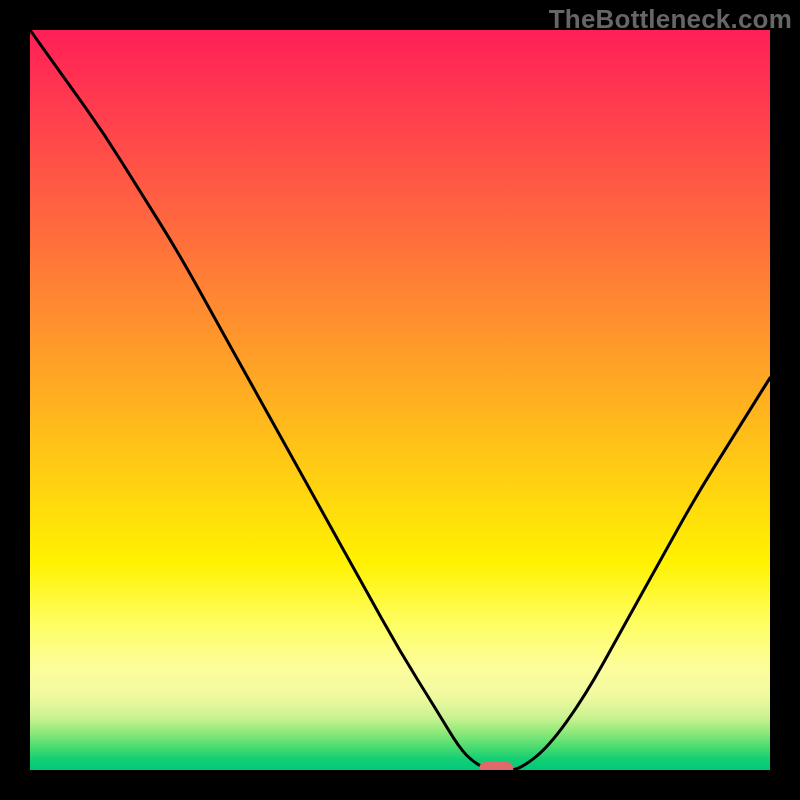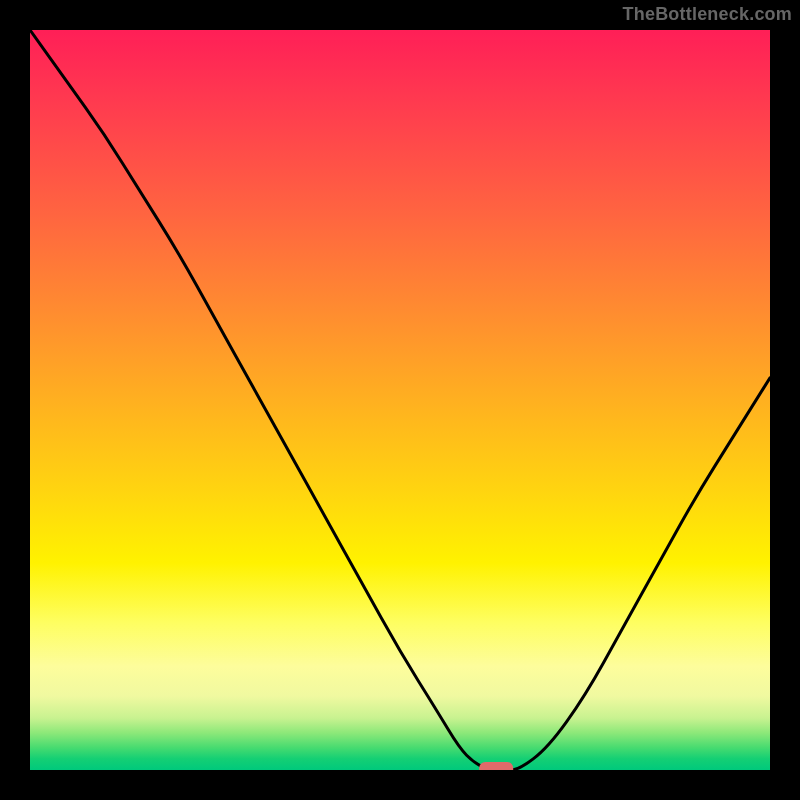--- a/index.html
+++ b/index.html
@@ -59,21 +59,21 @@
   }
   .marker {
     fill: #e06a6a;
     stroke: none;
   }
   .watermark {
     position: absolute;
     top: 4px;
     right: 8px;
     color: #666;
-    font-size: 18px;
+    font-size: 26px;
     font-weight: 600;
     letter-spacing: 0.2px;
     user-select: none;
     margin-left: 35px;
   }
 </style>
 </head>
 <body>
 
 <div class="frame">

